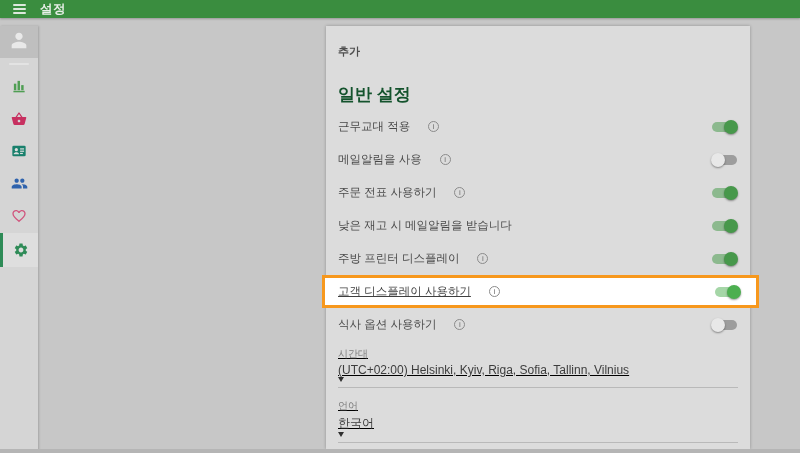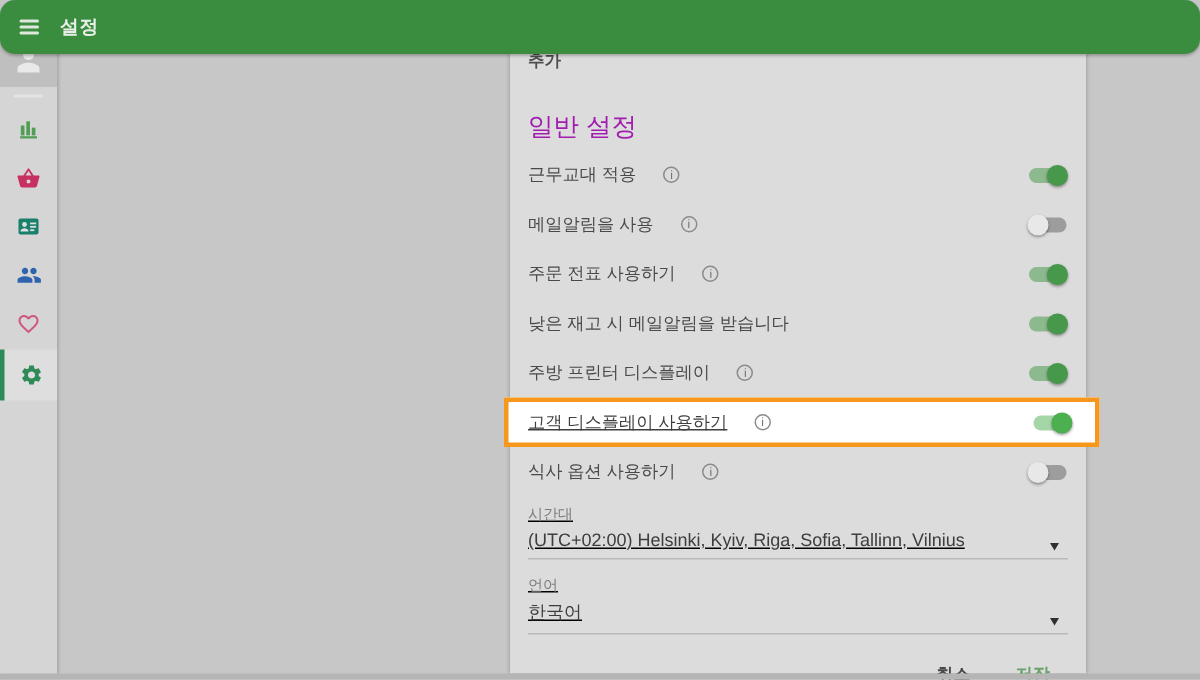--- a/index.html
+++ b/index.html
@@ -5,26 +5,25 @@
   * { box-sizing: border-box; margin: 0; padding: 0; }
   html, body { width: 800px; height: 453px; overflow: hidden; }
   body {
     position: relative;
     font-family: "Liberation Sans", "DejaVu Sans", sans-serif;
     background: #c7c7c7;
   }
 
   
   .topbar {
-    position: absolute; top: 0; left: 0; right: 0; height: 36px;
+    position: absolute; top: 0; left: 0; right: 0; height: 18px;
     background: var(--topbar-green, #3a8d3f);
     display: flex; align-items: center;
     box-shadow: 0 1px 2px rgba(0,0,0,.25);
     z-index: 10;
-    border-radius: 10px;
   }
   .hamburger { width: 13px; margin-left: 13px; cursor: pointer; }
   .hamburger span { display: block; height: 1.7px; background: #dde8dd; margin: 2.2px 0; border-radius: 1px; }
   .topbar-title { color: #e8efe8; font-size: 12.5px; font-weight: 700; letter-spacing: .5px; margin-left: 14px; }
 
   
   .sidebar {
     position: absolute; top: 26px; left: 0; bottom: 0; width: 38px;
     background: #d5d5d5;
     box-shadow: 1px 0 2px rgba(0,0,0,.18);
@@ -47,28 +46,28 @@
   }
   .ic-chart  { color: var(--icon-chart, #4f9e53); }
   .ic-basket { color: var(--icon-basket, #c73060); }
   .ic-card   { color: var(--icon-card, #19806c); }
   .ic-people { color: var(--icon-people, #2f63ad); }
   .ic-heart  { color: var(--icon-heart, #d1567e); }
   .ic-gear   { color: var(--icon-gear, #2e8b57); }
 
   
   .panel {
-    position: absolute; left: 340px; top: 26px; width: 384px; bottom: 4px;
+    position: absolute; left: 326px; top: 26px; width: 424px; bottom: 4px;
     background: #dcdcdc;
     box-shadow: 0 0 3px rgba(0,0,0,.28);
-    padding: 2px 12px;
+    padding: 12px 12px;
     z-index: 4;
   }
   .add-label { padding-top: 7px; font-size: 11px; line-height: 13px; font-weight: 700; color: #4e4e4e; cursor: pointer; }
-  .panel-heading { margin-top: 27px; font-size: 17px; line-height: 20px; color: #a21caf; font-weight: 400; }
+  .panel-heading { margin-top: 27px; font-size: 17px; line-height: 20px; color: #14532d; font-weight: 700; }
   .rows { margin-top: 5px; }
 
   .toggle-row { display: flex; align-items: center; height: 33px; gap: 12px; }
   .row-label { font-size: 11.5px; color: #494949; white-space: nowrap; }
   .info-icon {
     width: 11px; height: 11px; margin-left: 6px; flex: none;
     border: 1px solid #8b8b8b; border-radius: 50%;
     color: #707070; font-size: 8px; line-height: 9px; font-style: normal;
     display: flex; align-items: center; justify-content: center;
     cursor: pointer;
@@ -95,23 +94,24 @@
     padding-left: 13px; padding-right: 15px;
   }
   .toggle-row.highlighted .row-label { color: #3f3f3f; text-decoration: underline; }
   .toggle-row.highlighted.on .track { background: var(--hl-toggle-track, #a5d6a7); }
   .toggle-row.highlighted.on .thumb { background: var(--hl-toggle-thumb, #4caf50); }
 
   .select-group { margin-top: 7px; cursor: pointer; text-decoration: underline; }
   .select-group + .select-group { margin-top: 12px; }
   .select-label { font-size: 10px; line-height: 12px; color: #7c7c7c; }
   .select-control {
-    display: flex; align-items: flex-end; justify-content: space-between;
+    display: flex; align-items: flex-start; justify-content: space-between;
     border-bottom: 1px solid #b9b9b9;
     padding: 3px 6px 5px 0;
+    flex-direction: column;
   }
   .select-value { font-size: 12px; color: #3d3d3d; }
   .select-arrow {
     width: 0; height: 0; flex: none;
     border-left: 3.5px solid transparent; border-right: 3.5px solid transparent;
     border-top: 5px solid #2f2f2f;
   }
 
   .panel-footer {
     margin-top: 17px; display: flex; justify-content: flex-end; align-items: center; gap: 22px;

